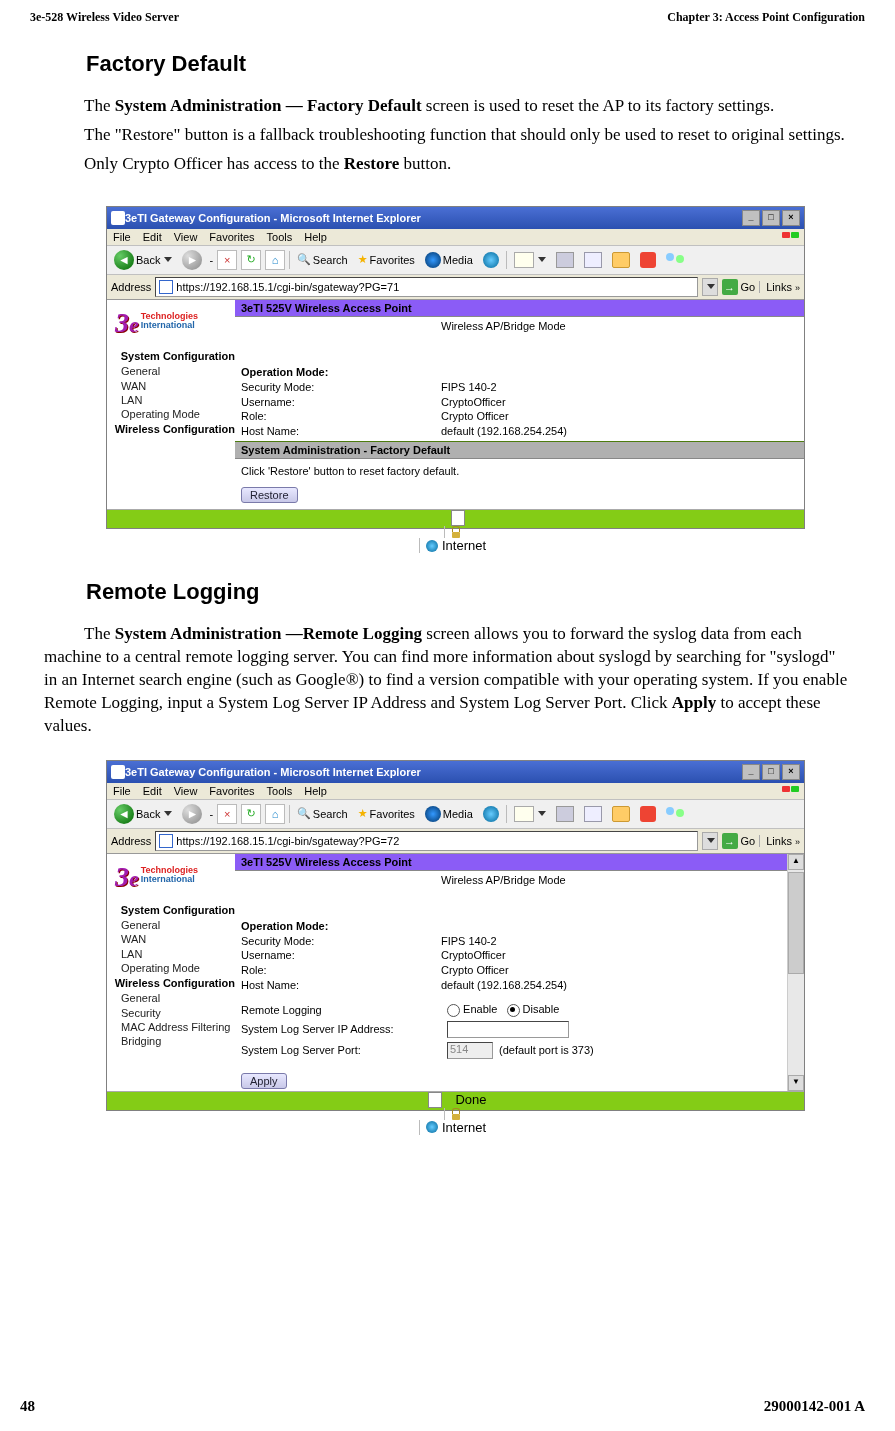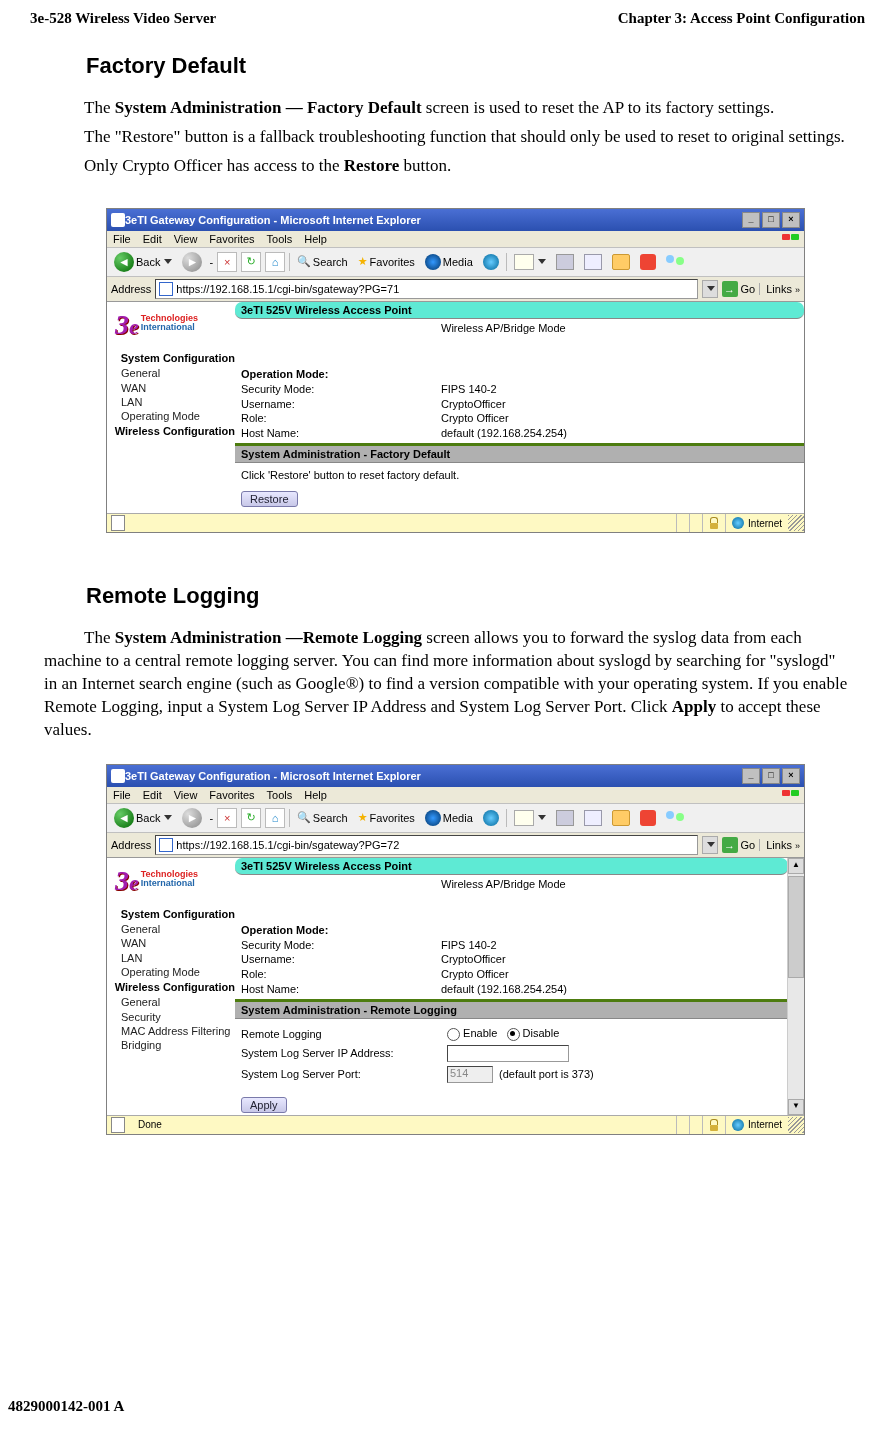--- a/index.html
+++ b/index.html
@@ -15,21 +15,21 @@
   }
   .page {
     padding: 10px 30px 20px 30px;
     box-sizing: border-box;
   }
   .header-row {
     display: flex;
     justify-content: space-between;
     font-family: Georgia, serif;
     font-weight: bold;
-    font-size: 15px;
+    font-size: 12px;
     margin-bottom: 26px;
   }
   h2.section {
     font-family: Arial, Helvetica, sans-serif;
     font-weight: bold;
     font-size: 22px;
     margin: 0 0 18px 56px;
   }
   p.body {
     font-family: Georgia, serif;
@@ -190,41 +190,40 @@
     background: #fff;
     font-size: 11px;
     position: relative;
   }
   .scrollbar-right {
     position:absolute; right:0; top:0; bottom:0; width:16px; background:#e8e8e8; border-left:1px solid #ccc;
   }
   .scroll-btn { width:14px; height:14px; background:#ddd; border:1px solid #aaa; font-size:8px; text-align:center; line-height:12px; margin:0 auto; }
   .scroll-thumb { width:14px; background:#ccc; border:1px solid #aaa; margin:0 auto; }
   .panel-title {
-    background: #5eead4;
+    background: #8b5cf6;
     font-weight: bold;
     padding: 2px 6px;
     border-bottom: 1px solid #888;
-    border-radius: 7px;
   }
   .info-tbl {
     padding: 2px 0 2px 0;
   }
   .info-row {
     display: flex;
     padding: 0 6px;
     line-height: 1.35;
   }
   .info-label { width: 200px; }
   .info-label.first { font-weight: bold; margin-top: 46px; }
   .section-title {
     background: #b0b0b0;
     font-weight: bold;
     padding: 2px 6px;
-    border-top: 3px solid #4d7c0f;
+    border-top: 1px solid #4d7c0f;
     border-bottom: 1px solid #888;
   }
   .section-body {
     padding: 6px;
   }
   .form-row {
     display:flex; align-items:center; padding:2px 6px; gap:6px;
   }
   .form-label { width: 200px; }
   .radio { width:11px; height:11px; border:1px solid #555; border-radius:50%; display:inline-block; vertical-align:middle; position:relative; background:#fff; }
@@ -235,40 +234,42 @@
     background: linear-gradient(#e8e8ff, #c8c8e8);
     border: 1px solid #7a7aaa;
     border-radius: 3px;
     padding: 1px 8px;
     font-size: 11px;
     font-family: Tahoma, Arial, sans-serif;
     color: #223;
   }
   .statusbar {
     display: flex;
-    background: #fef9c3;
+    background: #84cc16;
     border-top: 1px solid #aaa;
     height: 18px;
     align-items: center;
-    font-size: 10px;
+    font-size: 13px;
+    flex-direction: column;
   }
   .status-left { flex:1; display:flex; align-items:center; gap:13px; padding-left:4px; }
   .status-cell { border-left:1px solid #bbb; height:100%; display:flex; align-items:center; padding:0 6px; gap:4px; }
   .lock-ico { width:10px; height:12px; display:inline-block; position:relative; }
   .lock-ico::before { content:""; position:absolute; width:8px; height:6px; background:#d4b13b; bottom:0; left:1px; border-radius:1px; }
   .lock-ico::after { content:""; position:absolute; width:6px; height:5px; border:1px solid #a88a20; border-bottom:none; border-radius:3px 3px 0 0; top:0; left:1px; }
   .globe-ico { width:12px; height:12px; background: radial-gradient(circle,#6cf,#069); border-radius:50%; display:inline-block; }
   .ie-page-ico { width:12px; height:14px; background:#fff; border:1px solid #888; display:inline-block; position:relative; }
   .resize-grip { width:16px; height:16px; background: repeating-linear-gradient(135deg,#999 0 1px,transparent 1px 3px); }
 
   .footer-row {
     position: absolute;
     bottom: 16px;
-    left: 4px; right: 0;
-    display: flex;
+    left: 16px; right: 0;
+    display: flex;
+    justify-content: space-between;
     font-family: Georgia, serif;
     font-weight: bold;
     font-size: 15px;
     padding: 0 30px 0 4px;
   }
 </style>
 </head>
 <body>
 
 <div class="page">
@@ -567,21 +568,20 @@
               </div>
             <div class="info-row">
                 <span class="info-label">Role:</span>
                 <span>Crypto Officer</span>
               </div>
             <div class="info-row">
                 <span class="info-label">Host Name:</span>
                 <span>default (192.168.254.254)</span>
               </div>
           </div>
-          <div class="section-title">System Administration - Remote Logging</div>
           <div style="height:6px;"></div>
           <div class="form-row">
             <span class="form-label">Remote Logging</span>
             <span><span class="radio"></span> <span>Enable</span>
             &nbsp;&nbsp;<span class="radio checked"></span> <span>Disable</span></span>
           </div>
           <div class="form-row">
             <span class="form-label">System Log Server IP Address:</span>
             <span class="txt-input" style="width:120px;"></span>
           </div>

